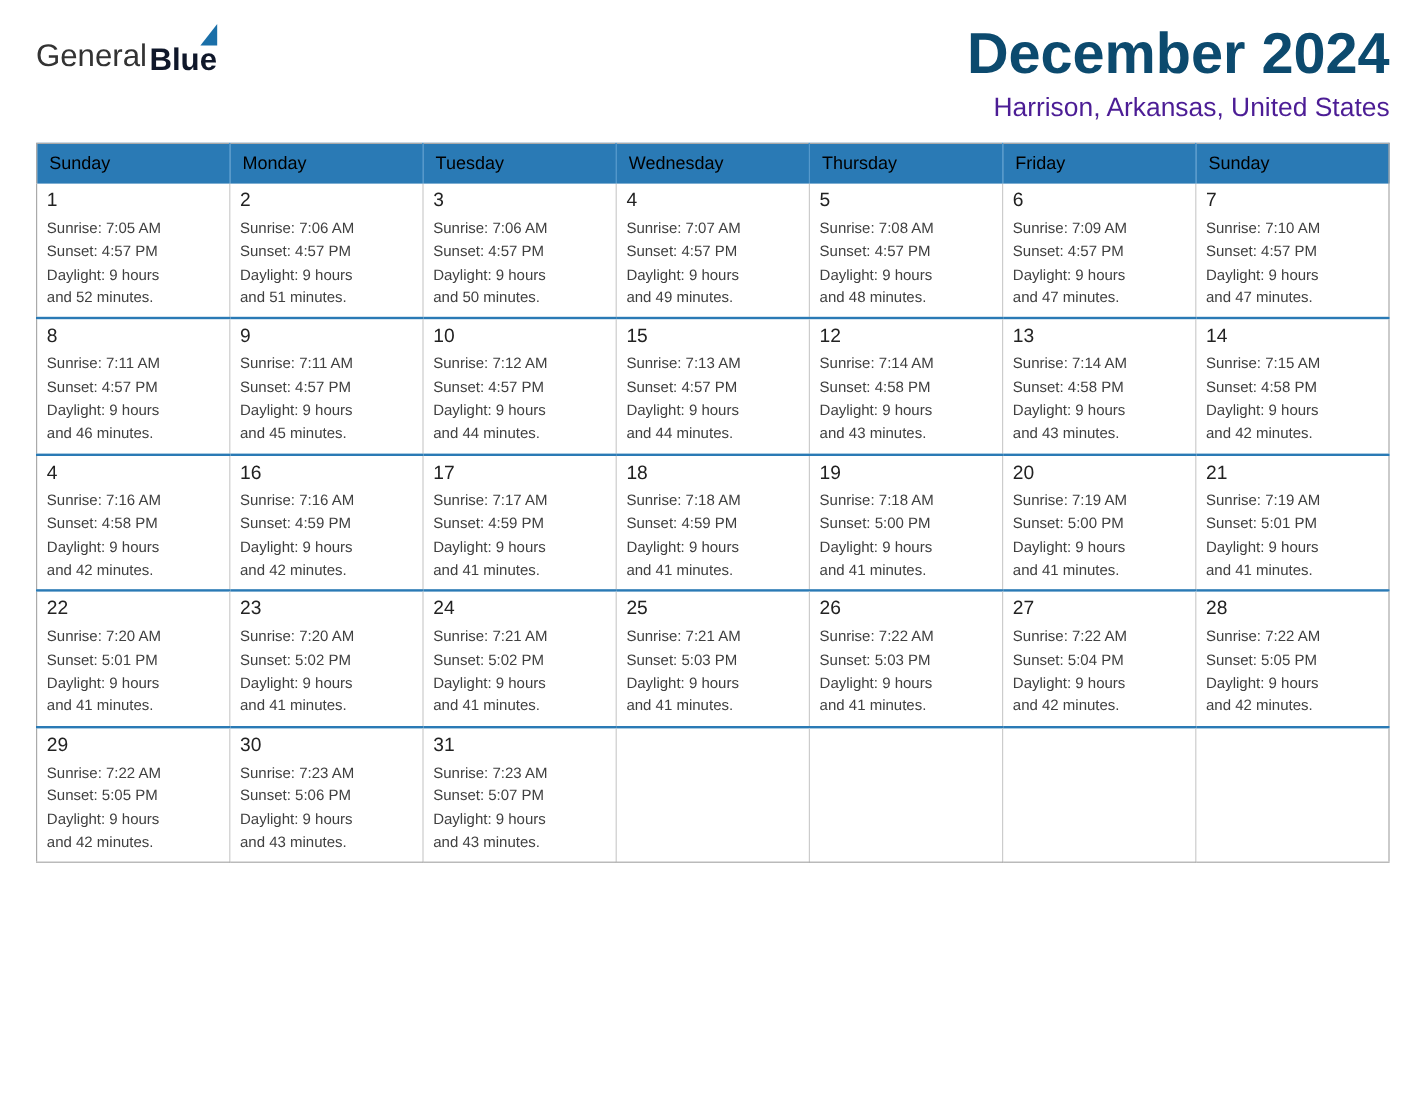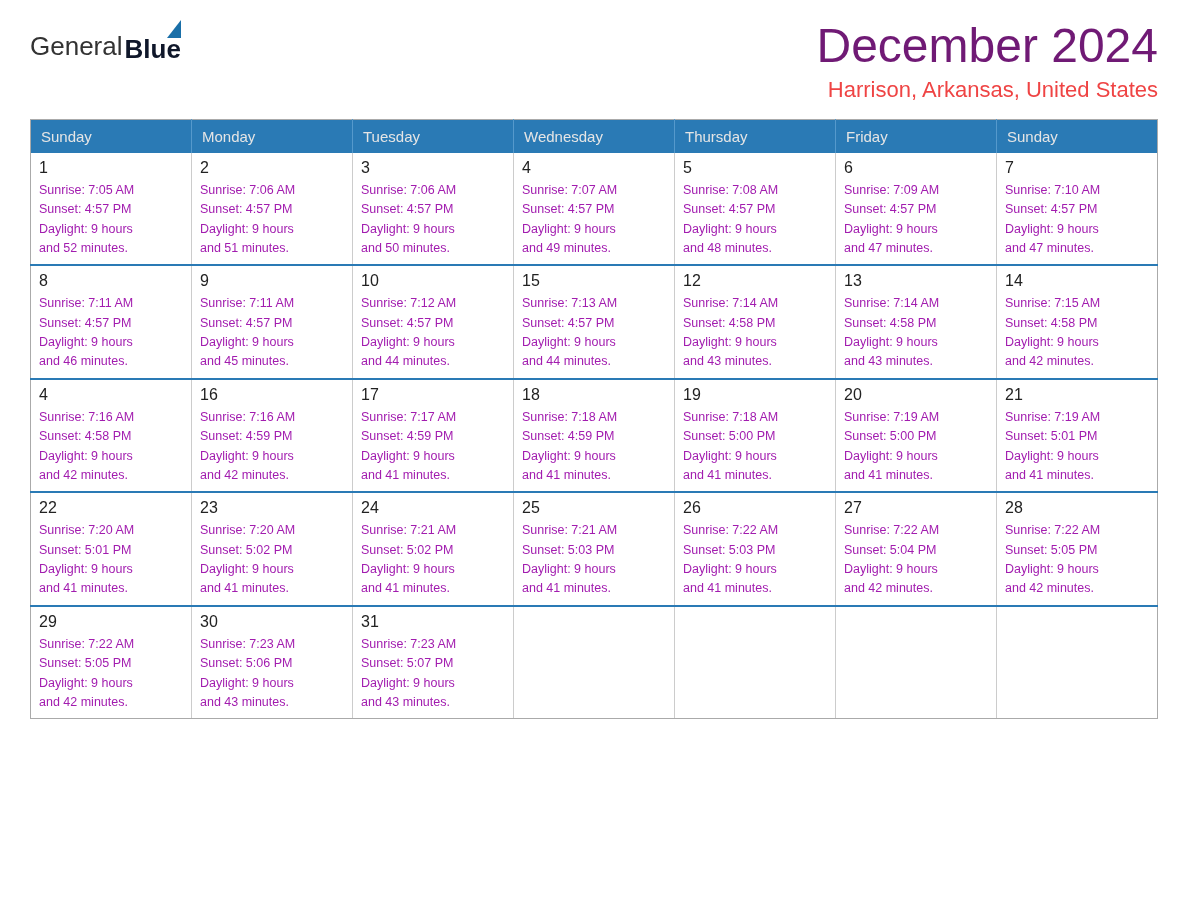--- a/index.html
+++ b/index.html
@@ -51,37 +51,37 @@
       color: #0f172a;
       font-size: 26px;
       font-weight: bold;
       line-height: 1;
     }
     .title-area {
       text-align: right;
     }
     .month-title {
       font-size: 48px;
-      font-weight: normal;
-      color: #701a75;
+      font-weight: bold;
+      color: #0c4a6e;
       line-height: 1.1;
     }
     .location-title {
       font-size: 22px;
-      color: #ef4444;
+      color: #4c1d95;
       margin-top: 4px;
     }
     .calendar-table {
       width: 100%;
       border-collapse: collapse;
       border: 1px solid #aaa;
     }
     .calendar-table th {
       background-color: #2a7ab5;
-      color: #e5e5e5;
+      color: #000000;
       font-size: 15px;
       font-weight: normal;
       padding: 8px 10px;
       text-align: left;
       border-right: 1px solid #5599cc;
       margin-top: 44px;
     }
     .calendar-table th:last-child {
       border-right: none;
     }
@@ -104,21 +104,21 @@
     .day-number {
       font-size: 16px;
       color: #222;
       font-weight: normal;
       display: block;
       margin-bottom: 4px;
     }
     .day-info {
       font-size: 12.5px;
       line-height: 1.55;
-      color: #a21caf;
+      color: #404040;
     }
     .empty-cell {
       background: #fff;
     }
   </style>
 </head>
 <body>
 
 <div class="header-area">
   <div class="logo-area">

